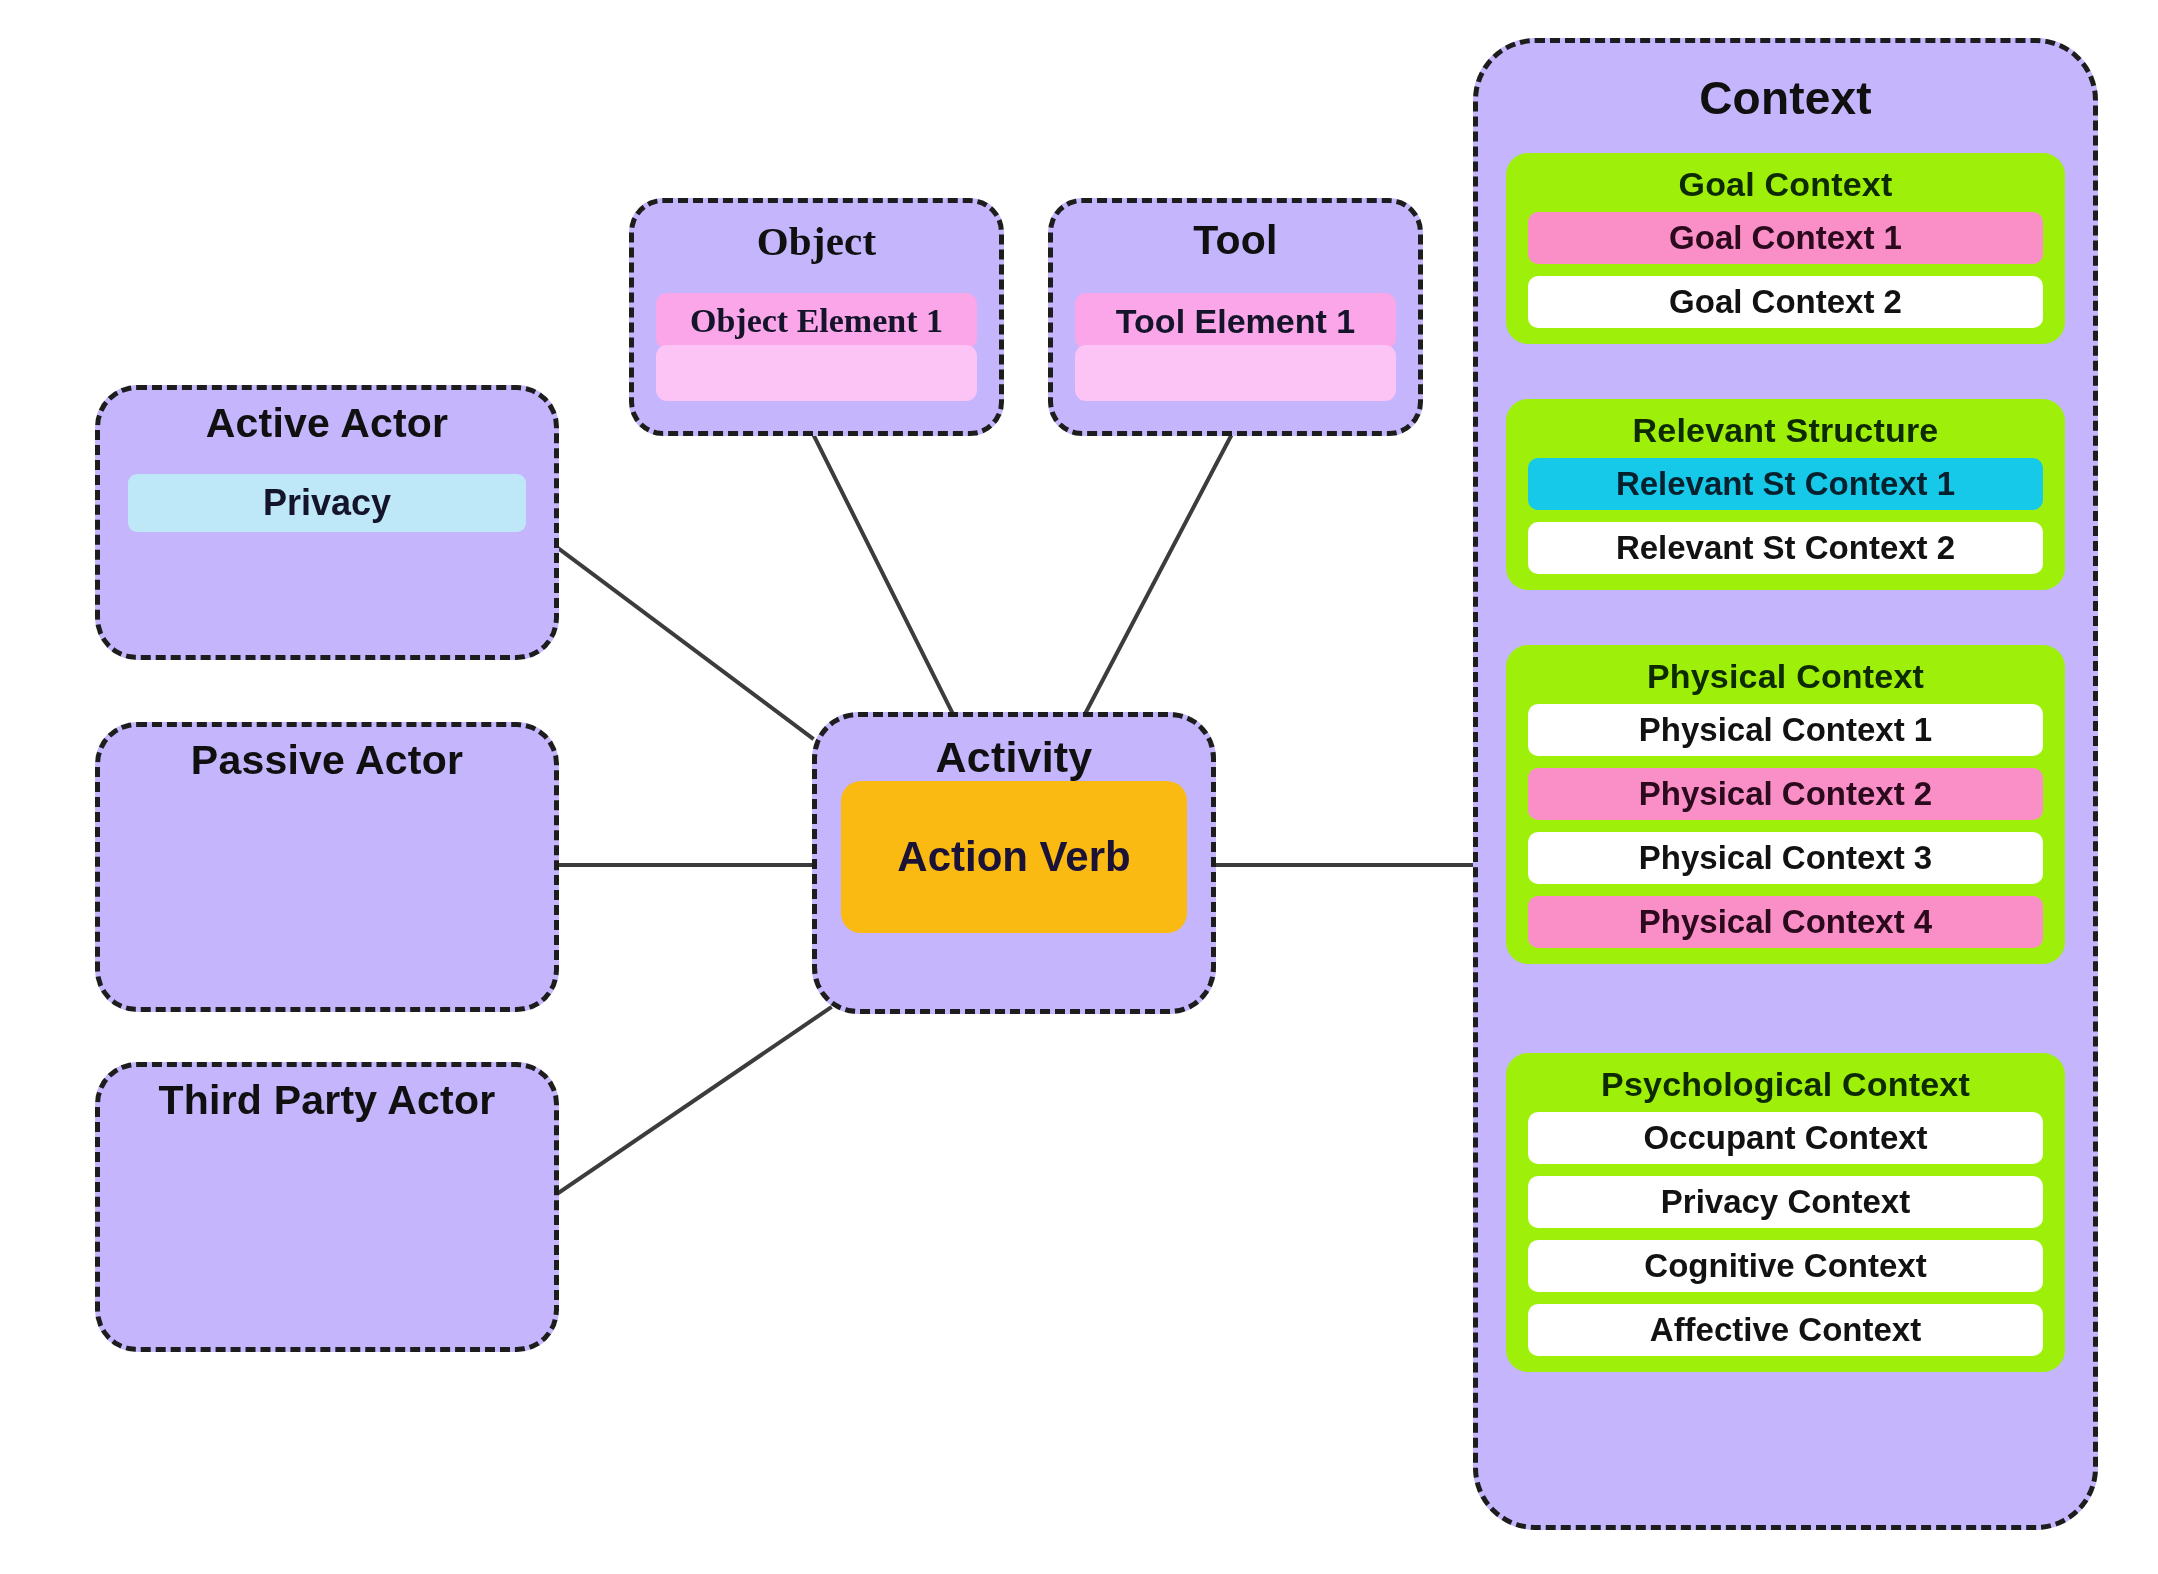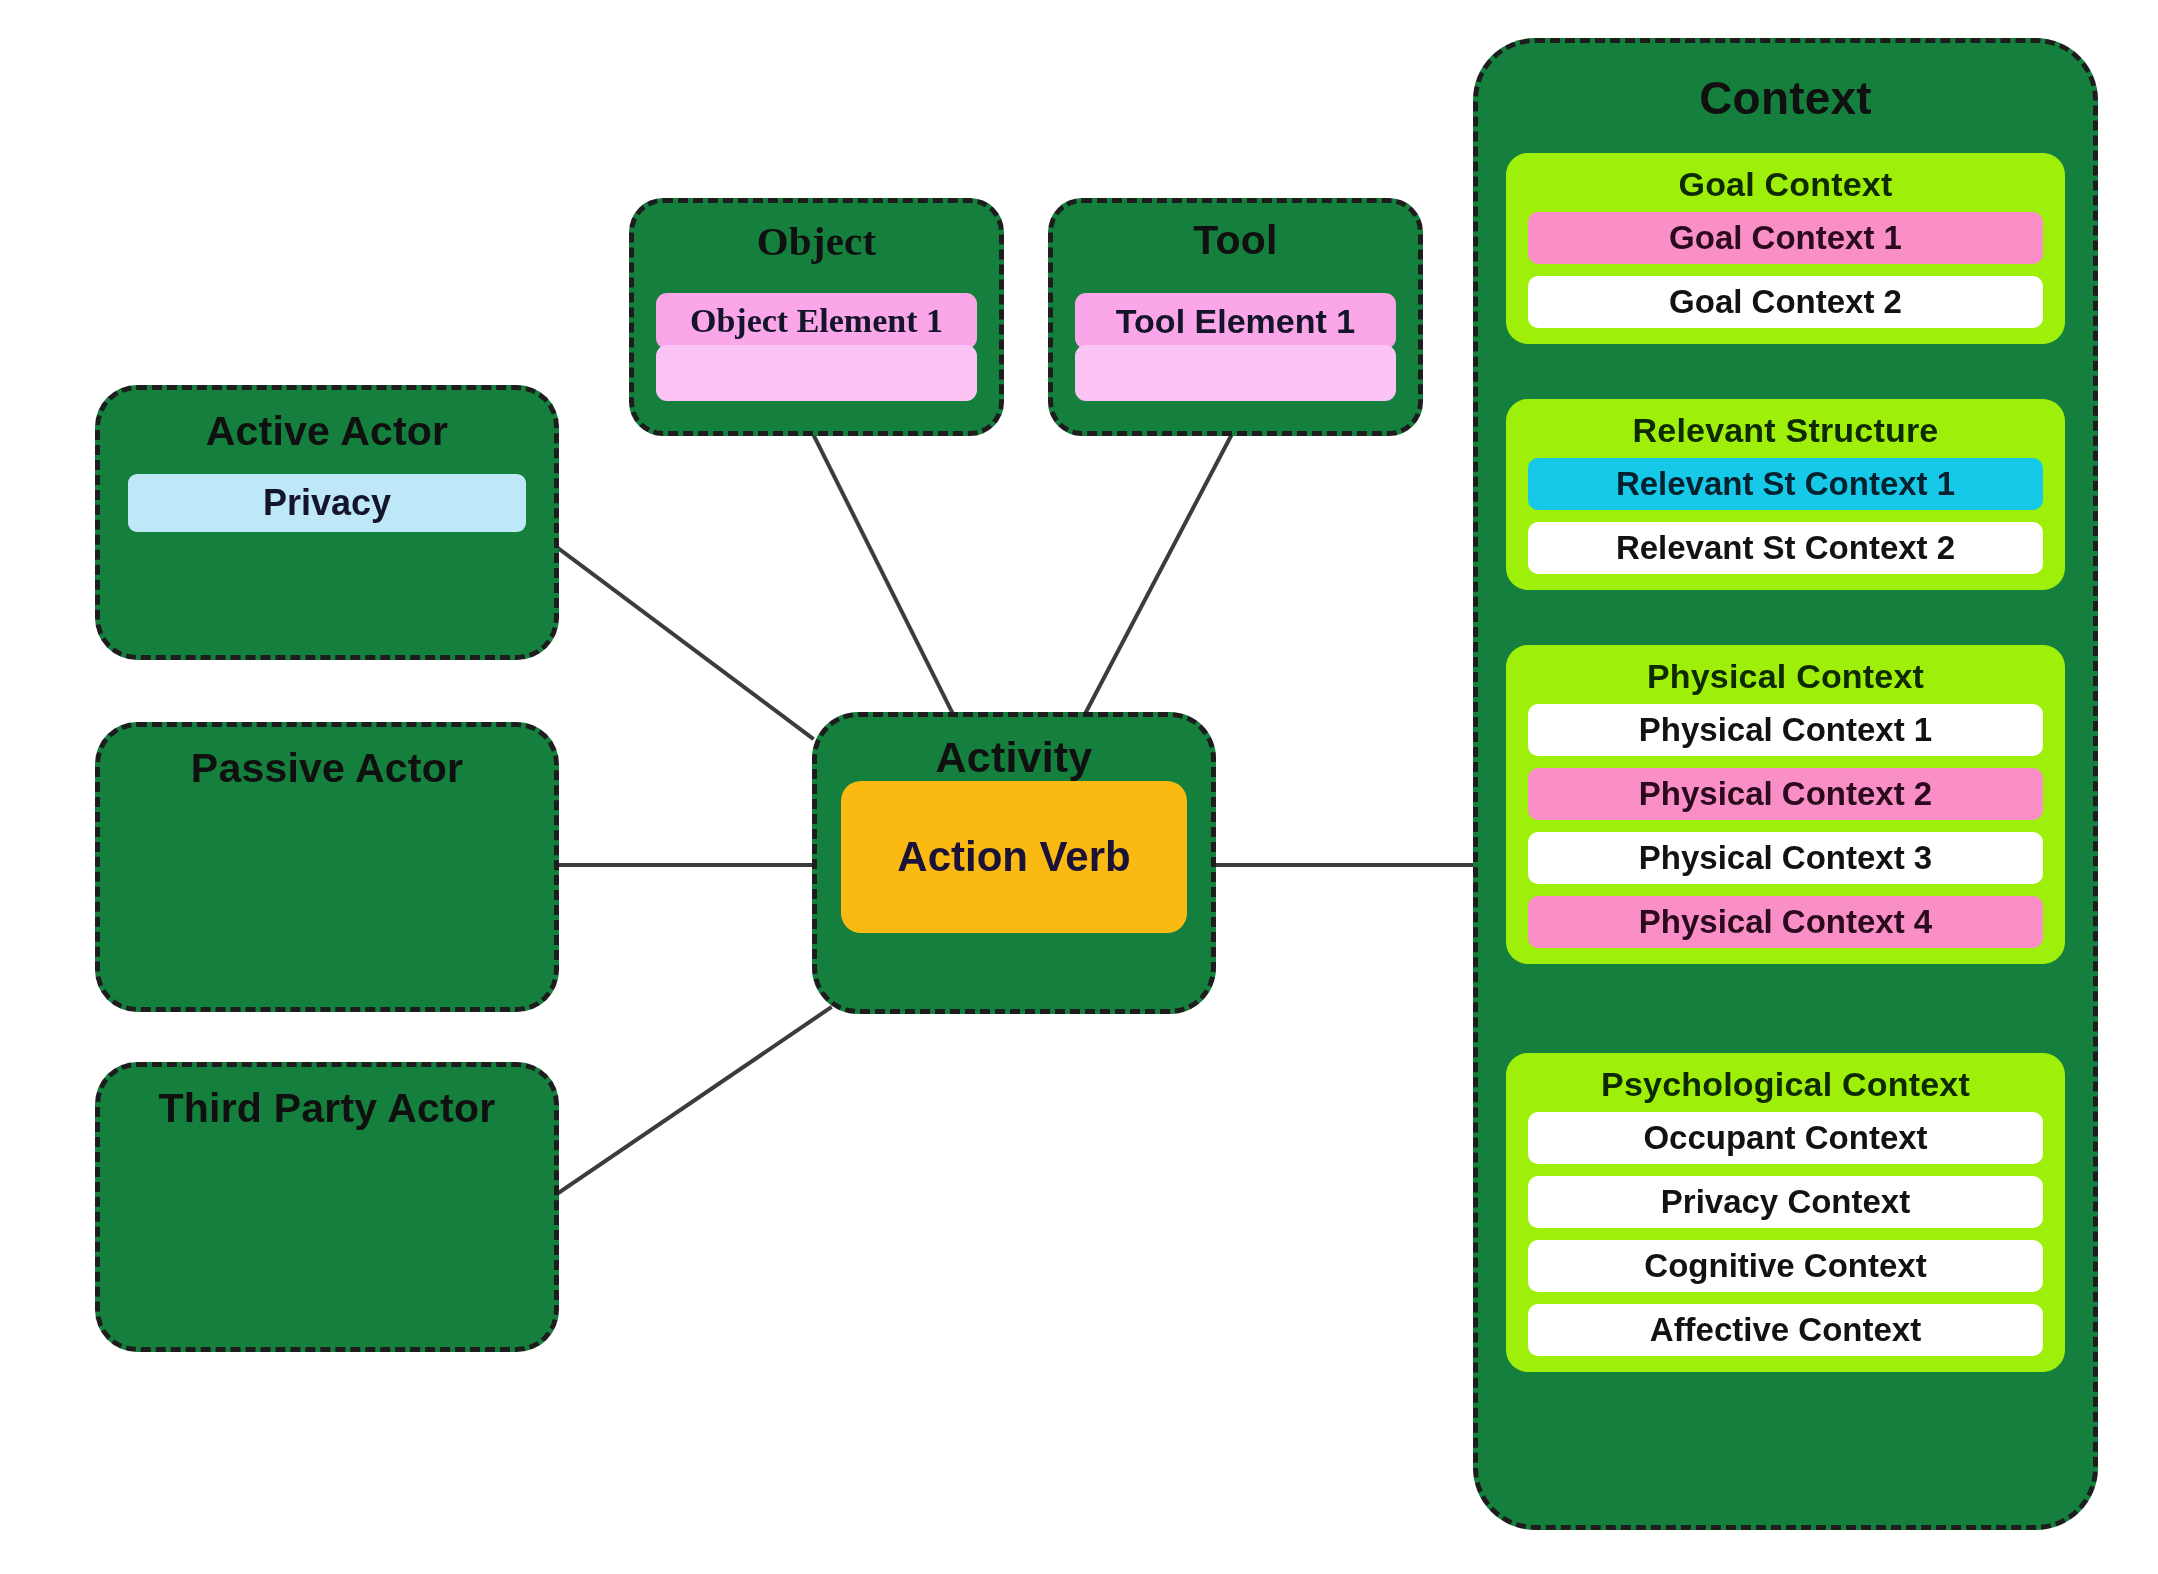--- a/index.html
+++ b/index.html
@@ -30,33 +30,33 @@
     height: 1574px;
     pointer-events: none;
   }
 
   
   .dbox {
     position: absolute;
     box-sizing: border-box;
     border: 5px dashed #1d1d1d;
     border-radius: 42px;
-    background: #15803d;
+    background: #c4b5fd;
   }
   .dbox > .box-title {
     text-align: center;
     font-weight: bold;
     color: #101010;
     letter-spacing: 0.2px;
   }
 
   
   .actor-title {
     font-size: 41px;
-    margin-top: 18px;
+    margin-top: 10px;
   }
 
   .chip {
     box-sizing: border-box;
     text-align: center;
     font-weight: bold;
     color: #14142b;
     border-radius: 9px;
   }
 

